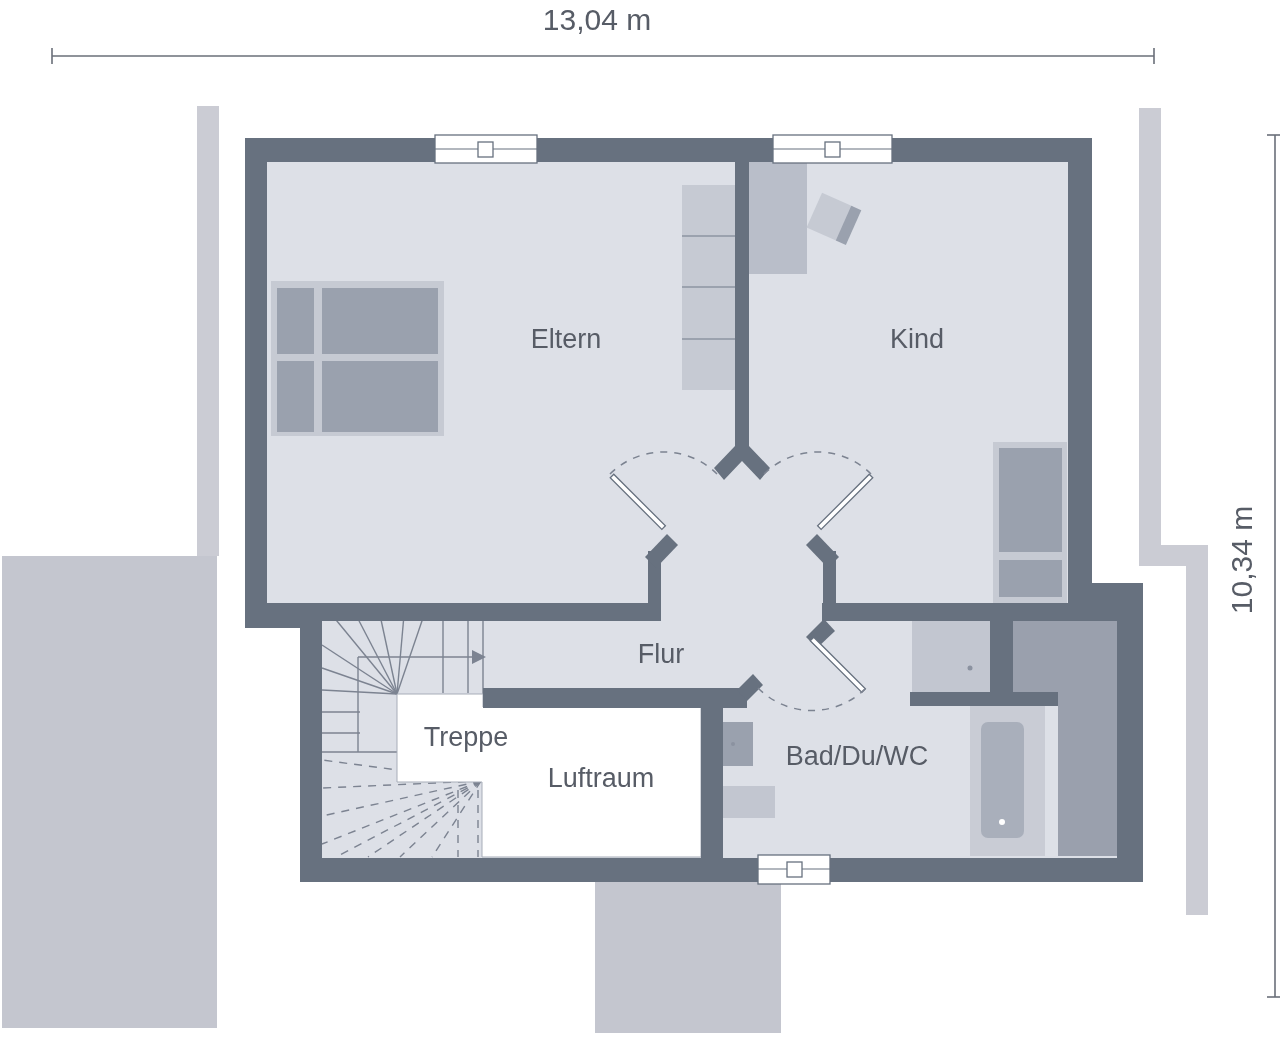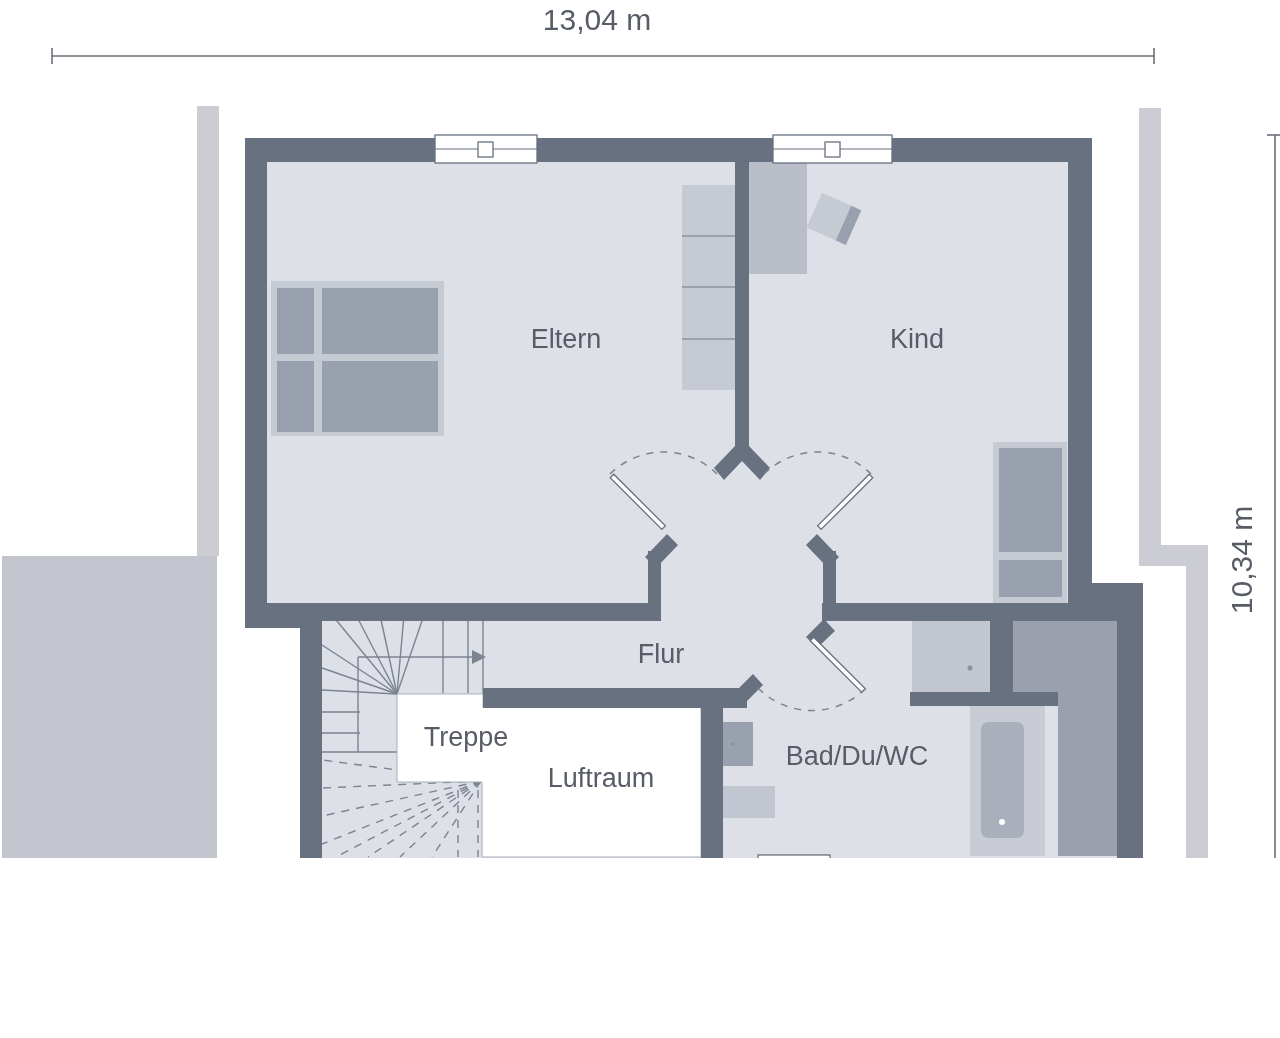--- a/index.html
+++ b/index.html
@@ -3,21 +3,21 @@
 <meta charset="utf-8">
 <style>
   :root{
     --wall:#67717f; --room:#dde0e7; --white:#ffffff;
     --furn_light:#c6cad3; --furn_mid:#9aa1ae; --furn_desk:#b9bec9;
     --zone:#9aa0ad; --ext_strip:#cbccd4; --ext_block:#c4c6cf;
     --tub_surround:#c9ccd5; --tub:#a9afbb; --shower:#c2c6d0;
     --stair_line:#7c8391; --dim:#6a6f79; --text:#575c66; --cell_line:#8d94a2;
   }
   html,body{margin:0;padding:0;background:#fff;}
-  .stage{position:relative;width:1280px;height:858px;background:#fff;overflow:hidden;}
+  .stage{position:relative;width:1280px;height:1038px;background:#fff;overflow:hidden;}
   svg{display:block;}
   .wall{fill:var(--wall);}
   .room{fill:var(--room);}
   .whitearea{fill:var(--white);stroke:#a7adb8;stroke-width:1;}
   .furn-light{fill:var(--furn_light);}
   .furn-mid{fill:var(--furn_mid);}
   .desk{fill:var(--furn_desk);}
   .zone{fill:var(--zone);}
   .ext-strip{fill:var(--ext_strip);}
   .ext-block{fill:var(--ext_block);}

